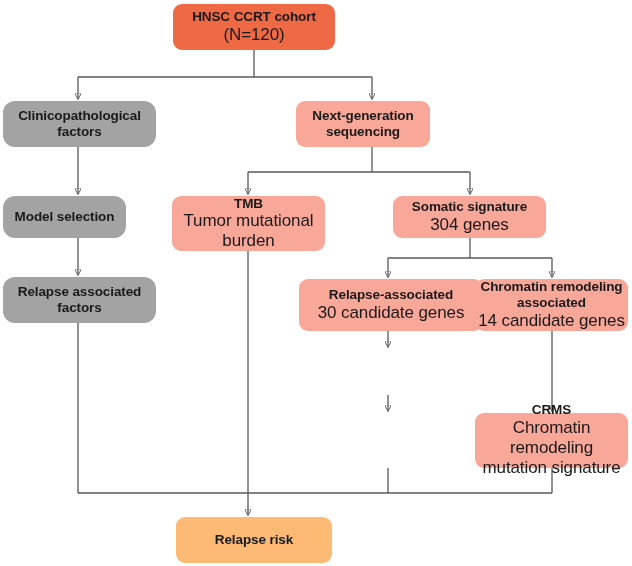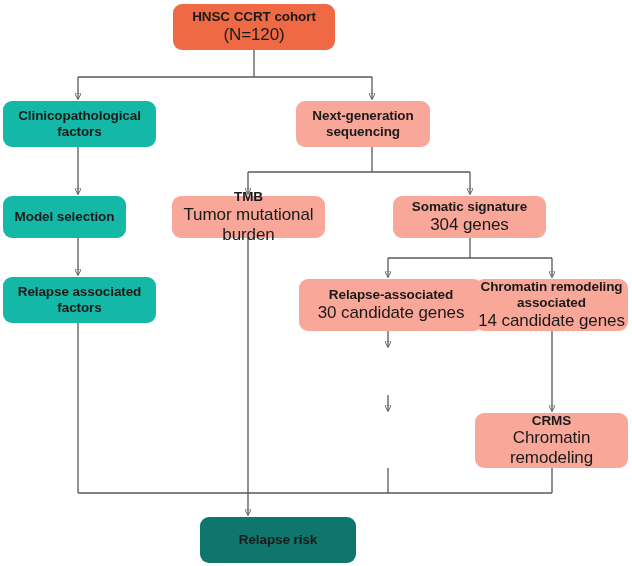--- a/index.html
+++ b/index.html
@@ -32,22 +32,22 @@
     font-size: 13.5px;
     letter-spacing: -0.1px;
   }
   .node .t2 {
     font-weight: normal;
     font-size: 17px;
     letter-spacing: -0.1px;
   }
   .c-orange { background: #ef6a44; }
   .c-salmon { background: #f9a799; }
-  .c-cream  { background: #14b8a6; }
-  .c-yellow { background: #0f766e; margin-left: 24px; }
+  .c-cream  { background: #a3a3a3; border-radius: 12px; }
+  .c-yellow { background: #fdba74; }
 
   svg#wires {
     position: absolute;
     left: 0;
     top: 0;
     width: 632px;
     height: 566px;
     pointer-events: none;
   }
   svg#wires path, svg#wires line {
@@ -116,21 +116,21 @@
 
   <div class="node c-salmon" style="left:296px; top:101px; width:134px; height:46px;">
     <div class="t1">Next-generation</div>
     <div class="t1">sequencing</div>
   </div>
 
   <div class="node c-cream" style="left:3px; top:196px; width:123px; height:42px;">
     <div class="t1">Model selection</div>
   </div>
 
-  <div class="node c-salmon" style="left:172px; top:196px; width:153px; height:42px;">
+  <div class="node c-salmon" style="left:172px; top:196px; width:153px; height:55px;">
     <div class="t1">TMB</div>
     <div class="t2">Tumor mutational burden</div>
   </div>
 
   <div class="node c-salmon" style="left:393px; top:196px; width:153px; height:42px;">
     <div class="t1">Somatic signature</div>
     <div class="t2">304 genes</div>
   </div>
 
   <div class="node c-cream" style="left:3px; top:277px; width:153px; height:46px;">
@@ -147,19 +147,20 @@
     <div class="t1">Chromatin remodeling</div>
     <div class="t1">associated</div>
     <div class="t2">14 candidate genes</div>
   </div>
 
 
 
   <div class="node c-salmon" style="left:475px; top:413px; width:153px; height:55px;">
     <div class="t1">CRMS</div>
     <div class="t2">Chromatin remodeling</div>
+    <div class="t2">mutation signature</div>
   </div>
 
   <div class="node c-yellow" style="left:176px; top:517px; width:156px; height:46px;">
     <div class="t1">Relapse risk</div>
   </div>
 
 </div>
 
 </body></html>

